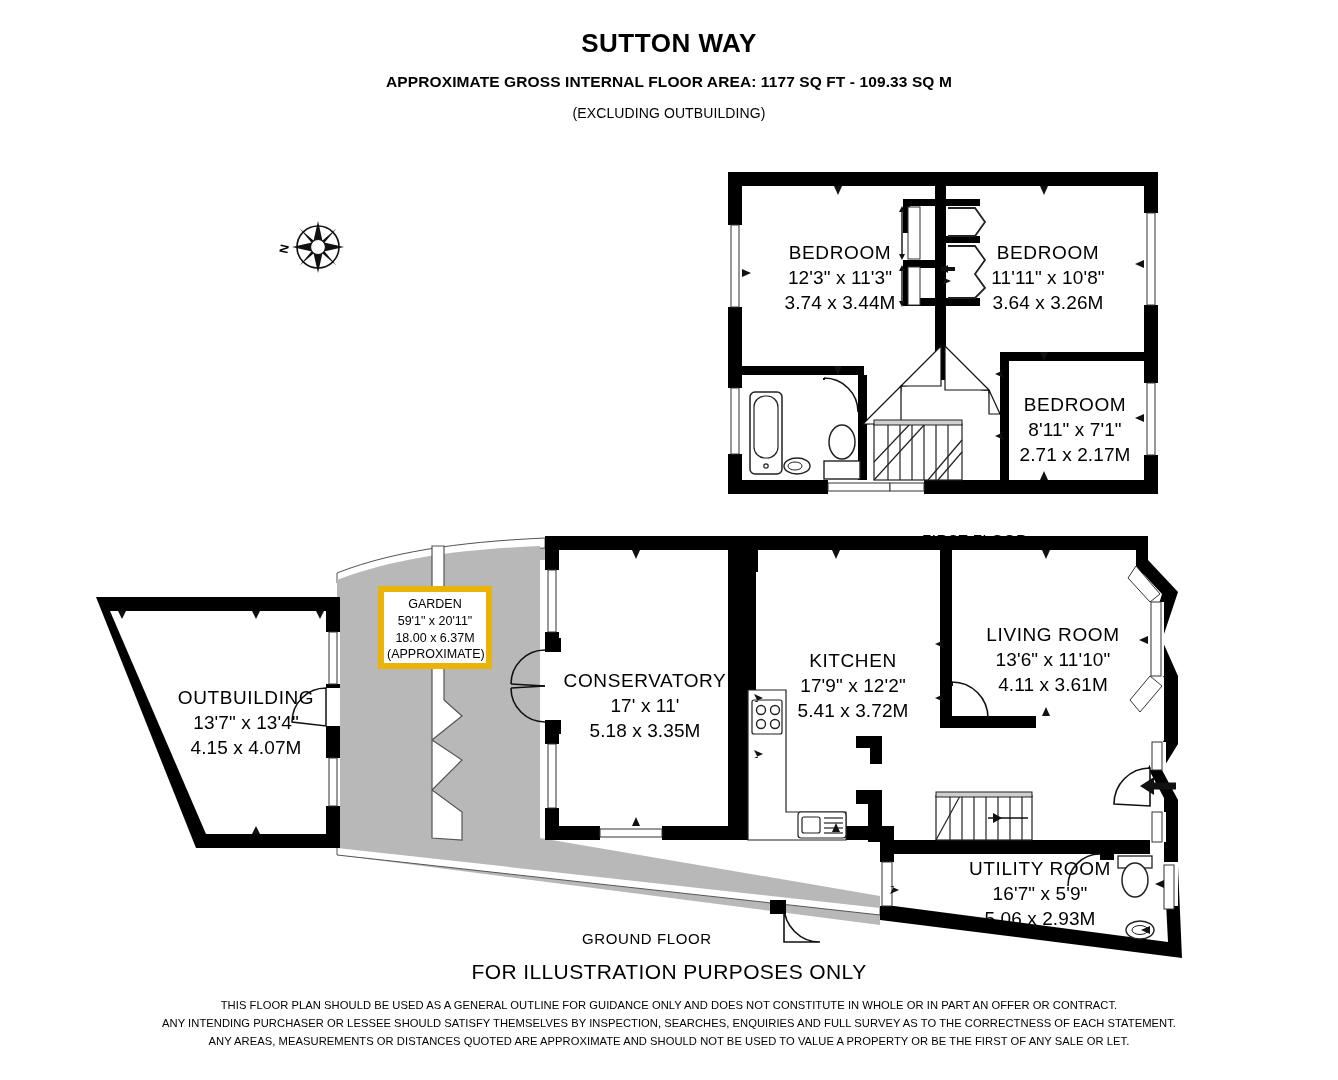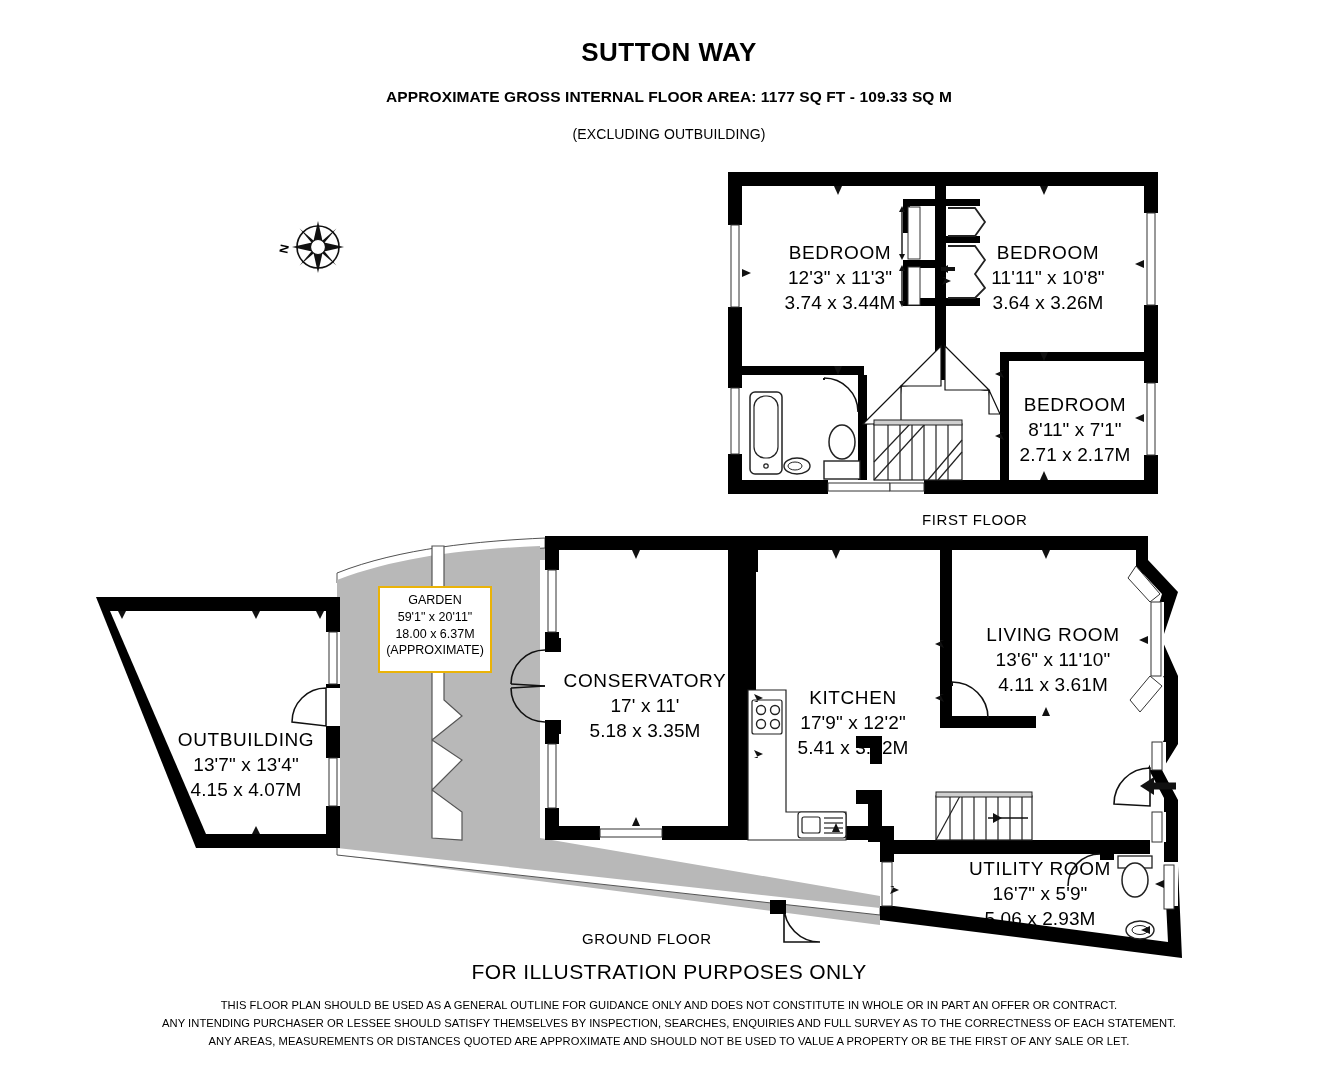--- a/index.html
+++ b/index.html
@@ -10,26 +10,26 @@
   }
   body {
     width: 1338px; height: 1080px;
     font-family: "Liberation Sans", sans-serif;
     color: #000000;
     position: relative;
     overflow: hidden;
   }
 
   
-  #header { width: 100%; text-align: center; padding-top: 37px; }
+  #header { width: 100%; text-align: center; padding-top: 28px; }
   #plan-title {
     font-size: 26px; font-weight: bold; letter-spacing: 0.5px;
     margin: 0 0 14px 0;
   }
-  .hdr-line { font-size: 15.5px; font-weight: bold; letter-spacing: 0.1px; margin: 20px 0; }
+  .hdr-line { font-size: 15.5px; font-weight: bold; letter-spacing: 0.1px; margin: 14px 0; }
   .hdr-sub  { font-size: 14px;  font-weight: normal; letter-spacing: 0.1px; margin: 3px 0 6px 0; }
 
   
   #plan-canvas { position: absolute; left: 0; top: 0; width: 1338px; height: 1080px; pointer-events: none; }
 
   
   .room-label {
     position: absolute;
     text-align: center;
     font-size: 19px;
@@ -44,23 +44,23 @@
     position: absolute;
     font-size: 15px;
     letter-spacing: 0.6px;
     white-space: nowrap;
   }
 
   #garden-box {
     position: absolute;
     left: 378px; top: 586px;
     width: 114px;
-    padding: 4px 3px 12px 3px;
+    padding: 4px 3px 0 3px;
     background: #ffffff;
-    border: 2px solid #eab308;
+    border: 6px solid #eab308;
     text-align: center;
     font-size: 12.5px;
     line-height: 1.34;
     white-space: nowrap;
   }
 
   
   #compass { position: absolute; left: 278px; top: 213px; width: 74px; height: 74px; }
   #compass-n {
     position: absolute; left: 280px; top: 242px;
@@ -411,47 +411,47 @@
   <div class="rdim">11'11" x 10'8"</div>
   <div class="rdim">3.64 x 3.26M</div>
 </div>
 
 <div class="room-label" style="left:1000px; top:392px; width:150px;">
   <div class="rname">BEDROOM</div>
   <div class="rdim">8'11" x 7'1"</div>
   <div class="rdim">2.71 x 2.17M</div>
 </div>
 
-<div class="floor-label" style="left:922px; top:511px;">FIRST FLOOR</div>
+<div class="floor-label" style="left:922px; top:531px;">FIRST FLOOR</div>
 
 <div class="room-label" style="left:968px; top:622px; width:170px;">
   <div class="rname">LIVING ROOM</div>
   <div class="rdim">13'6" x 11'10"</div>
   <div class="rdim">4.11 x 3.61M</div>
 </div>
 
-<div class="room-label" style="left:778px; top:648px; width:150px;margin-top:37px;">
+<div class="room-label" style="left:778px; top:648px; width:150px;">
   <div class="rname">KITCHEN</div>
   <div class="rdim">17'9" x 12'2"</div>
   <div class="rdim">5.41 x 3.72M</div>
 </div>
 
 <div class="room-label" style="left:560px; top:668px; width:170px;">
   <div class="rname">CONSERVATORY</div>
   <div class="rdim">17' x 11'</div>
   <div class="rdim">5.18 x 3.35M</div>
 </div>
 
 <div class="room-label" style="left:950px; top:856px; width:180px;">
   <div class="rname">UTILITY ROOM</div>
   <div class="rdim">16'7" x 5'9"</div>
   <div class="rdim">5.06 x 2.93M</div>
 </div>
 
-<div class="room-label" style="left:166px; top:685px; width:160px;margin-top:42px;">
+<div class="room-label" style="left:166px; top:685px; width:160px;">
   <div class="rname">OUTBUILDING</div>
   <div class="rdim">13'7" x 13'4"</div>
   <div class="rdim">4.15 x 4.07M</div>
 </div>
 
 <div id="garden-box">
   <div class="rname">GARDEN</div>
   <div class="rdim">59'1" x 20'11"</div>
   <div class="rdim">18.00 x 6.37M</div>
   <div class="rdim">(APPROXIMATE)</div>

